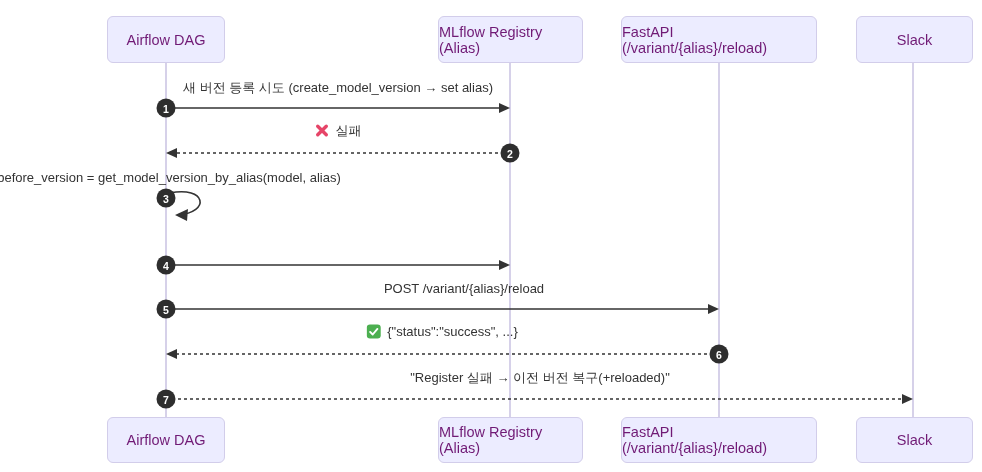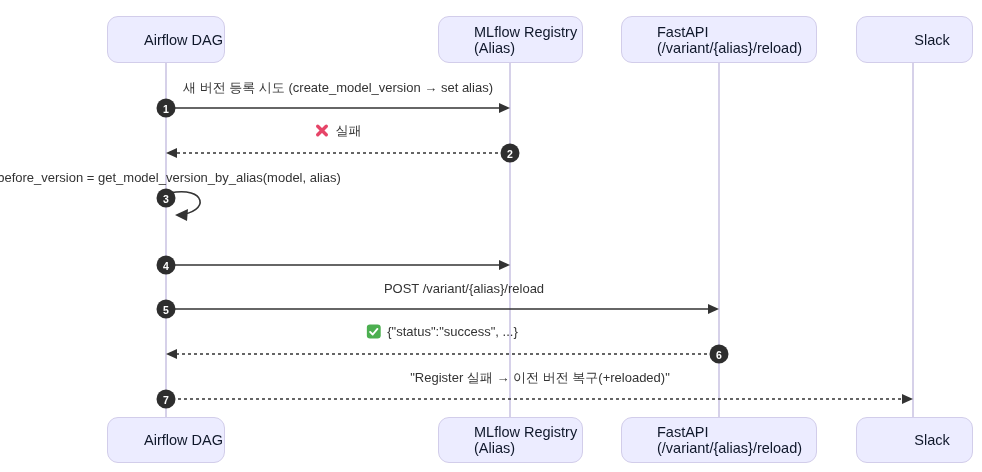--- a/index.html
+++ b/index.html
@@ -2,23 +2,23 @@
 <html><head>
 <meta charset="utf-8">
 <style>
   html,body { margin:0; padding:0; background:#ffffff; }
   .stage {
     position:relative; width:982px; height:472px; background:#ffffff;
     font-family:"Liberation Sans","DejaVu Sans",sans-serif; overflow:hidden;
   }
   .layer { position:absolute; left:0; top:0; }
   .actor {
-    position:absolute; background:#ececff; border:1px solid #d2cdea; border-radius:11px;
+    position:absolute; background:#ececff; border:1px solid #d2cdea; border-radius:6px;
     display:flex; align-items:center; justify-content:center;
-    font-size:14.5px; color:#0f172a; box-sizing:border-box;padding-left:35px;
+    font-size:14.5px; color:#701a75; box-sizing:border-box;
   }
   .msg-label {
     position:absolute; transform:translateX(-50%); white-space:nowrap;
     font-size:13px; color:#333333; display:inline-flex; align-items:center; gap:6px;
     line-height:17px;
   }
   .badge {
     position:absolute; width:19px; height:19px; border-radius:50%;
     background:#2e2e2e; color:#ffffff; font-size:10.5px; font-weight:bold;
     display:flex; align-items:center; justify-content:center;

